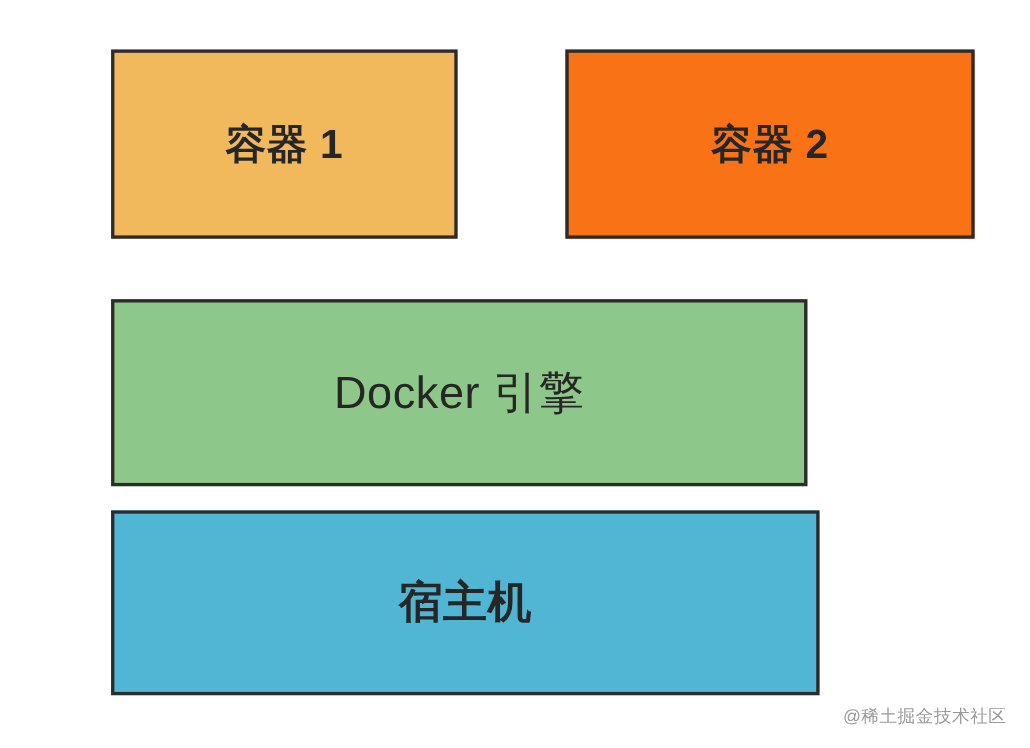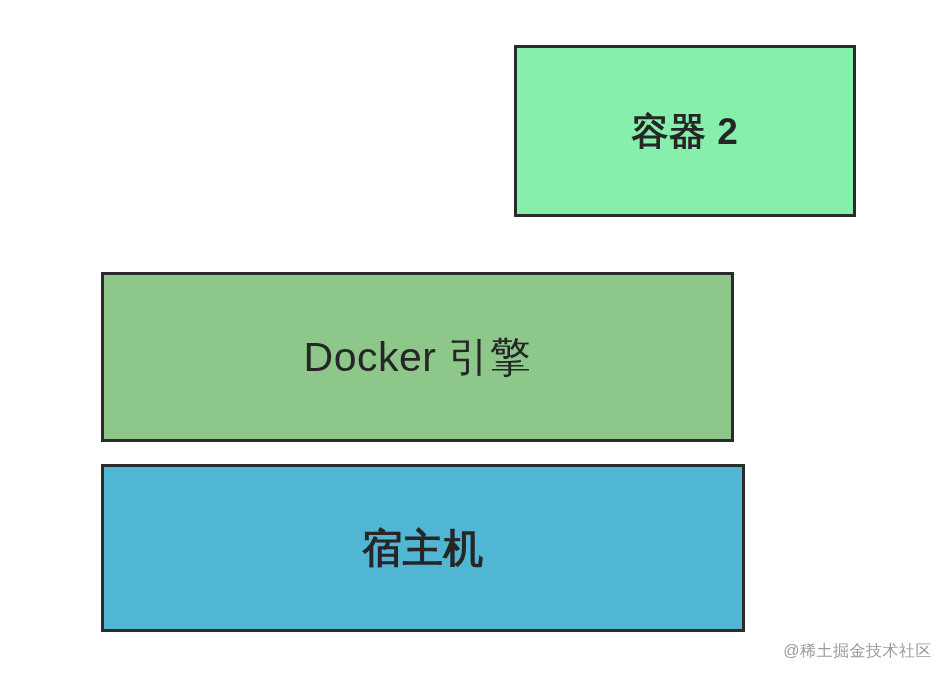--- a/index.html
+++ b/index.html
@@ -41,23 +41,23 @@
     left: 101px;
     top: 45px;
     width: 315px;
     height: 172px;
     background: #f2b85c;
   }
   
   #container-2 {
     left: 514px;
     top: 45px;
-    width: 342px;
+    width: 372px;
     height: 172px;
-    background: #86efac;
+    background: #f97316;
   }
   #container-1 .node-label,
   #container-2 .node-label {
     font-size: 37px;
     font-weight: 700;
   }
 
   
   #docker-engine {
     left: 101px;
@@ -79,33 +79,36 @@
     height: 168px;
     background: #51b6d4;
   }
   #host-machine .node-label {
     font-size: 40px;
     font-weight: 700;
   }
 
   #watermark {
     position: absolute;
-    right: 4px;
+    right: 21px;
     bottom: 18px;
     font-size: 16px;
     color: #9a9a9a;
     letter-spacing: 0.5px;
     white-space: nowrap;
   }
 </style>
 </head>
 <body>
 
 <div id="diagram">
 
+  <div class="node" id="container-1">
+    <span class="node-label">容器 1</span>
+  </div>
 
   <div class="node" id="container-2">
     <span class="node-label">容器 2</span>
   </div>
 
   <div class="node" id="docker-engine">
     <span class="node-label">Docker 引擎</span>
   </div>
 
   <div class="node" id="host-machine">

